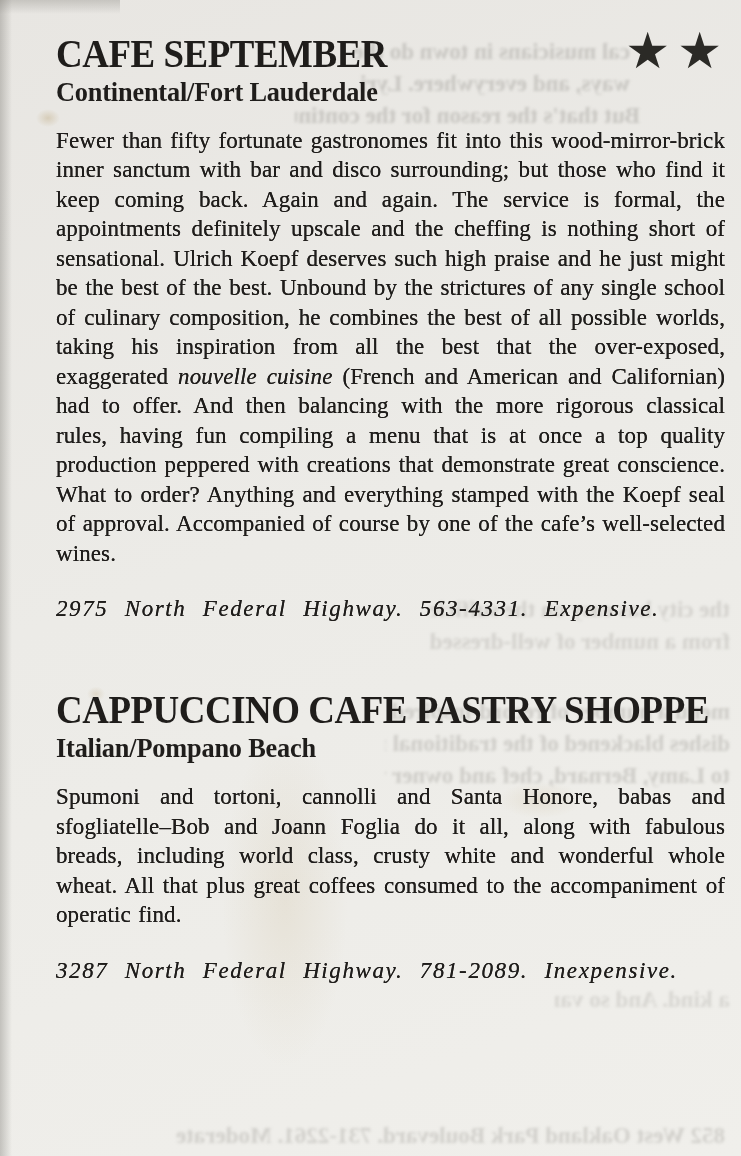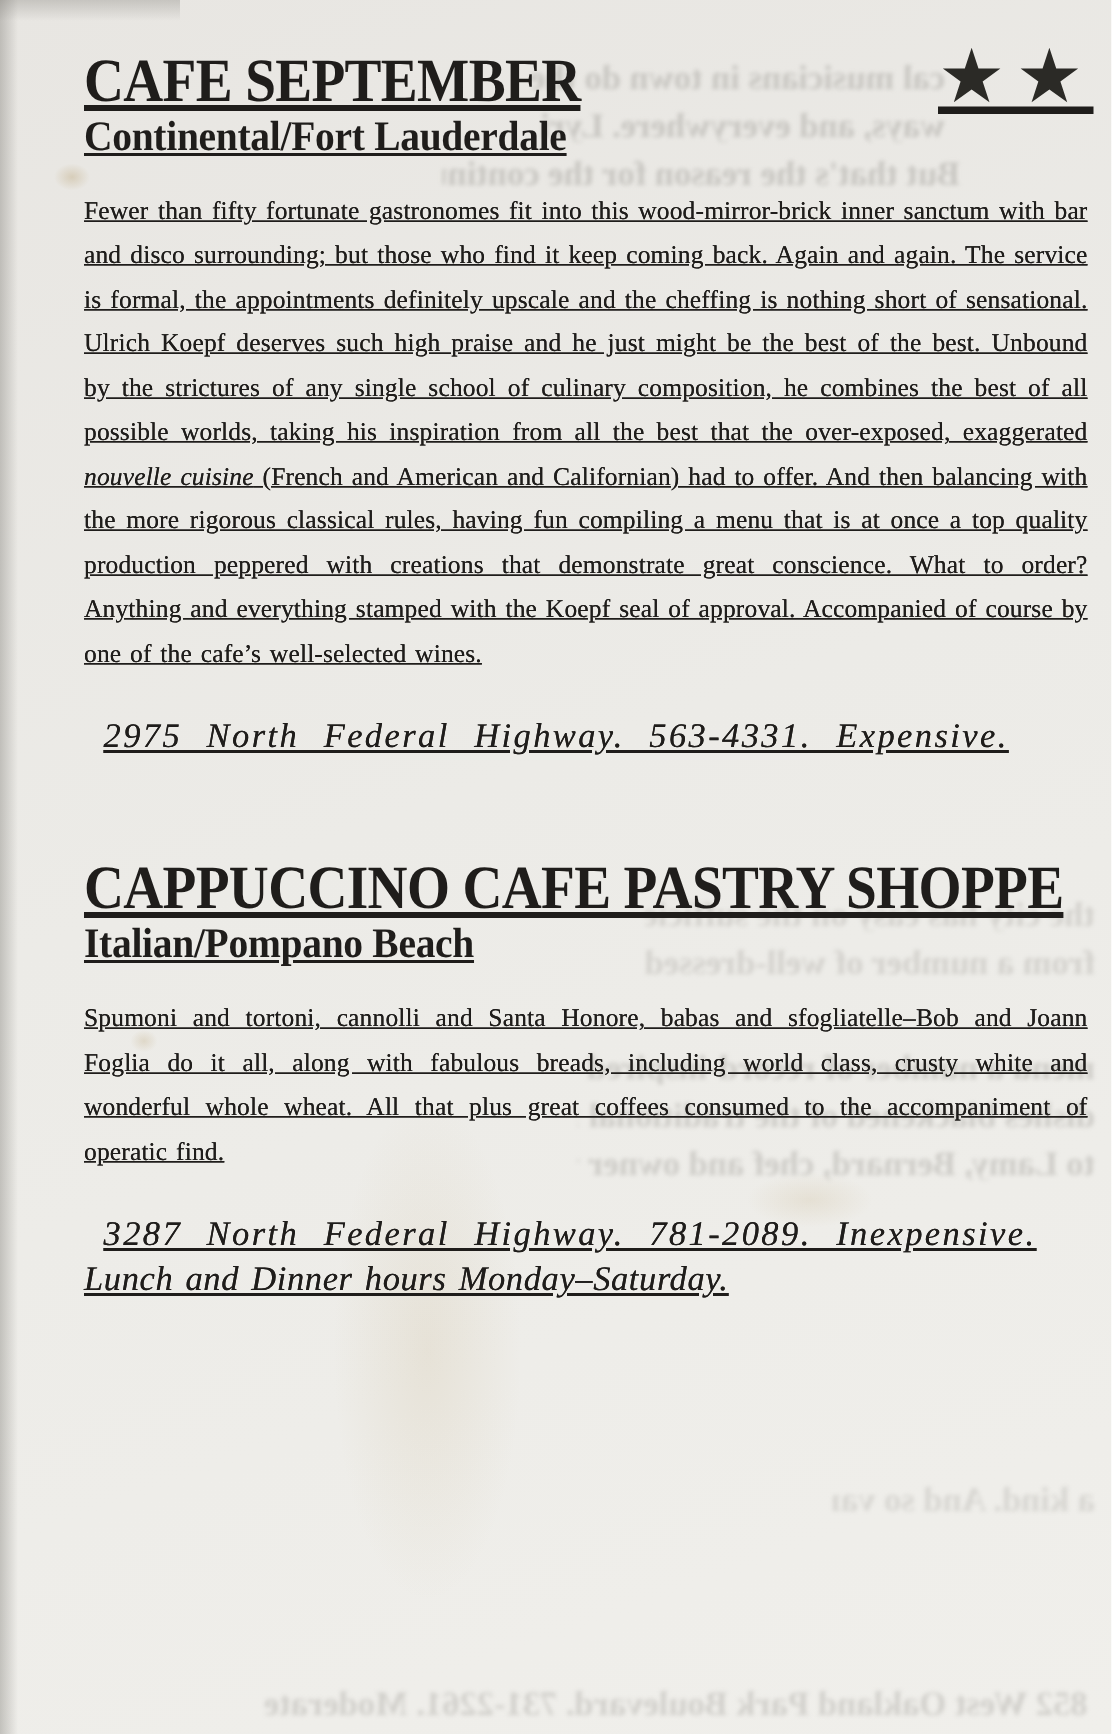--- a/index.html
+++ b/index.html
@@ -17,21 +17,20 @@
     width: 741px;
     height: 1156px;
     overflow: hidden;
     color: #1f1d1b;
     background:
       radial-gradient(90px 240px at 285px 900px, rgba(176,146,86,0.12), rgba(176,146,86,0) 70%),
       radial-gradient(16px 12px at 48px 118px, rgba(168,138,78,0.28), rgba(168,138,78,0) 75%),
       radial-gradient(12px 10px at 96px 694px, rgba(168,138,78,0.20), rgba(168,138,78,0) 75%),
       radial-gradient(60px 26px at 540px 800px, rgba(176,146,86,0.14), rgba(176,146,86,0) 70%),
       linear-gradient(160deg, #e8e6e2 0%, #ecebe7 45%, #f0efeb 100%);
-    text-decoration: underline;
   }
   .edge-left {
     position: absolute;
     left: 0; top: 0;
     width: 12px; height: 100%;
     background: linear-gradient(90deg, rgba(110,108,102,0.34), rgba(110,108,102,0));
   }
   .edge-topleft {
     position: absolute;
     left: 0; top: 0;
@@ -71,41 +70,40 @@
     font-size: 50px;
     line-height: 1;
     letter-spacing: 7px;
     color: #2b2a26;
     margin-top: -6px;
     margin-right: -4px;
     white-space: nowrap;
   }
   .review {
     margin: 19px 0 0 0;
-    font-size: 17px;
+    font-size: 23px;
     line-height: 29.5px;
     letter-spacing: 0.1px;
     word-spacing: 1.5px;
     text-align: justify;
     text-shadow: 0 0 0.4px currentColor;
   }
   .review em { font-style: italic; }
   .addr-block {
     margin: 26px 0 0 0;
     font-style: italic;
     font-size: 23px;
     line-height: 30px;
     text-shadow: 0 0 0.3px currentColor;
   }
   .addr-line1 {
     display: block;
     letter-spacing: 1.6px;
     word-spacing: 9px;
     white-space: nowrap;
-    margin-left: 13px;
   }
   .addr-line2 {
     display: block;
     letter-spacing: 0.4px;
     word-spacing: 2px;
   }
   .entry-2 { margin-top: 64px; }
   
   .bleed {
     position: absolute;
@@ -170,18 +168,17 @@
       <div class="entry-header">
         <div class="titles">
           <h1 class="rest-name">CAPPUCCINO CAFE PASTRY SHOPPE</h1>
           <h2 class="rest-sub">Italian/Pompano Beach</h2>
         </div>
         <div class="stars"></div>
       </div>
       <p class="review"><span>Spumoni and tortoni, cannolli and Santa Honore, babas and sfogliatelle–Bob and Joann Foglia do it all, along with fabulous breads, including world class, crusty white and wonderful whole wheat. All that plus great coffees consumed to the accompaniment of operatic find.</span><em></em><span></span></p>
       <p class="addr-block">
         <span class="addr-line1">3287 North Federal Highway. 781-2089. Inexpensive.</span>
-        <span class="addr-line2">Lunch and Dinner hours Monday–Saturday.</span>
       </p>
     </section>
 
   </div>
 </div>
 
 </body></html>

